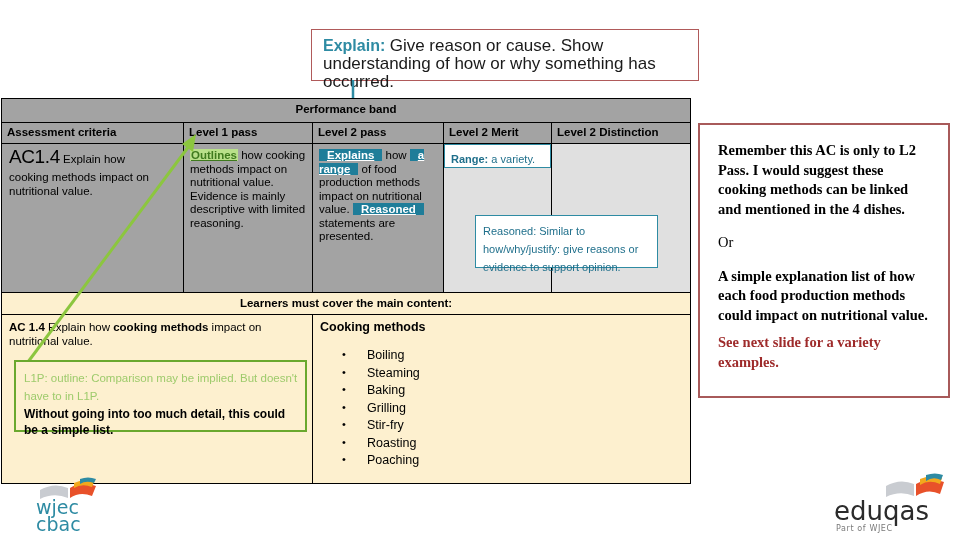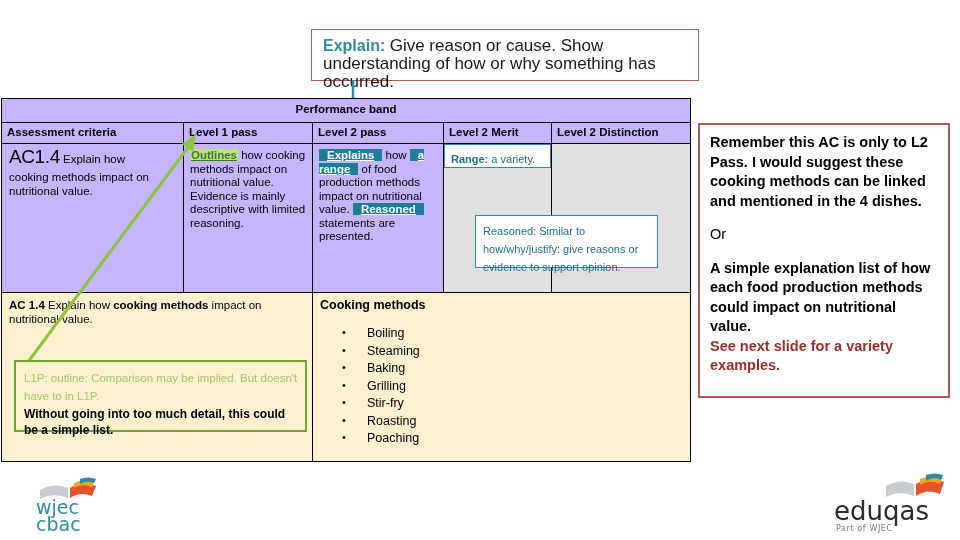--- a/index.html
+++ b/index.html
@@ -26,21 +26,21 @@
 
   
   #main-table{
     position:absolute;left:1px;top:98px;width:689px;
     border-collapse:collapse;table-layout:fixed;
     background:#fdf0cf;
   }
   #main-table td{
     border:1px solid #000;vertical-align:top;
     font-size:11.5px;color:#000;padding:2px 4px;line-height:13.5px;
-    background:#c4b5fd;
+    background:#a3a3a3;
   }
   .perfband{
     text-align:center;font-weight:bold;font-size:13px;padding:4px 0 5px 0 !important;
   }
   .colhead{font-weight:bold;font-size:12.5px;padding:3px 5px 4px 5px !important;}
   .cellbody{height:150px;}
   .grey{background:#e0e0e0 !important;}
 
   .ac-big{font-size:19px;font-weight:normal;letter-spacing:-0.4px;}
   .ac-rest{font-size:11.5px;font-weight:normal;}
@@ -97,21 +97,21 @@
     padding:5px 5px 0 7px;
   }
   #reasoned-callout .t{color:#1f6f8b;font-size:11px;line-height:14px;}
 
   
   #notes-panel{
     position:absolute;left:698px;top:123px;width:252px;height:275px;
     background:#ffffff;border:2px solid #a85a5a;box-sizing:border-box;
     padding:8px 8px 0 10px;
   }
-  #notes-panel p{margin:0;}
+  #notes-panel p{margin:8px;font-family:Liberation Serif, serif;}
   .np-bold{font-size:14.5px;font-weight:bold;line-height:19.5px;color:#000;}
   .np-plain{font-size:14.5px;line-height:19.5px;color:#000;margin-top:14px !important;}
   .np-bold2{font-size:14.5px;font-weight:bold;line-height:19.5px;color:#000;margin-top:14px !important;}
   .np-red{font-size:14.5px;font-weight:bold;line-height:19.5px;color:#9e2b2b;}
 
   
   #wjec-logo{position:absolute;left:22px;top:474px;width:120px;height:60px;}
   #eduqas-logo{position:absolute;left:828px;top:472px;width:126px;height:62px;}
   .logo-word{font-family:"DejaVu Sans", sans-serif;}
 </style>
@@ -174,20 +174,23 @@
   <div id="reasoned-callout">
     <span class="t">Reasoned: Similar to how/why/justify: give reasons or evidence to support opinion.</span>
   </div>
 
   <table id="learners-table">
     <colgroup>
         <col style="width:311px">
         <col style="width:378px">
       </colgroup>
     <tbody>
+        <tr>
+      <td class="learners-head" colspan="2">Learners must cover the main content:</td>
+    </tr>
     <tr>
       <td class="lower-body">
         <b>AC 1.4</b><span> Explain how </span><b>cooking methods</b><span> impact on nutritional value.</span>
       </td>
       <td class="lower-body">
         <span class="cm-title">Cooking methods</span>
         <ul class="cm-list">
           <li>Boiling</li>
           <li>Steaming</li>
           <li>Baking</li>

